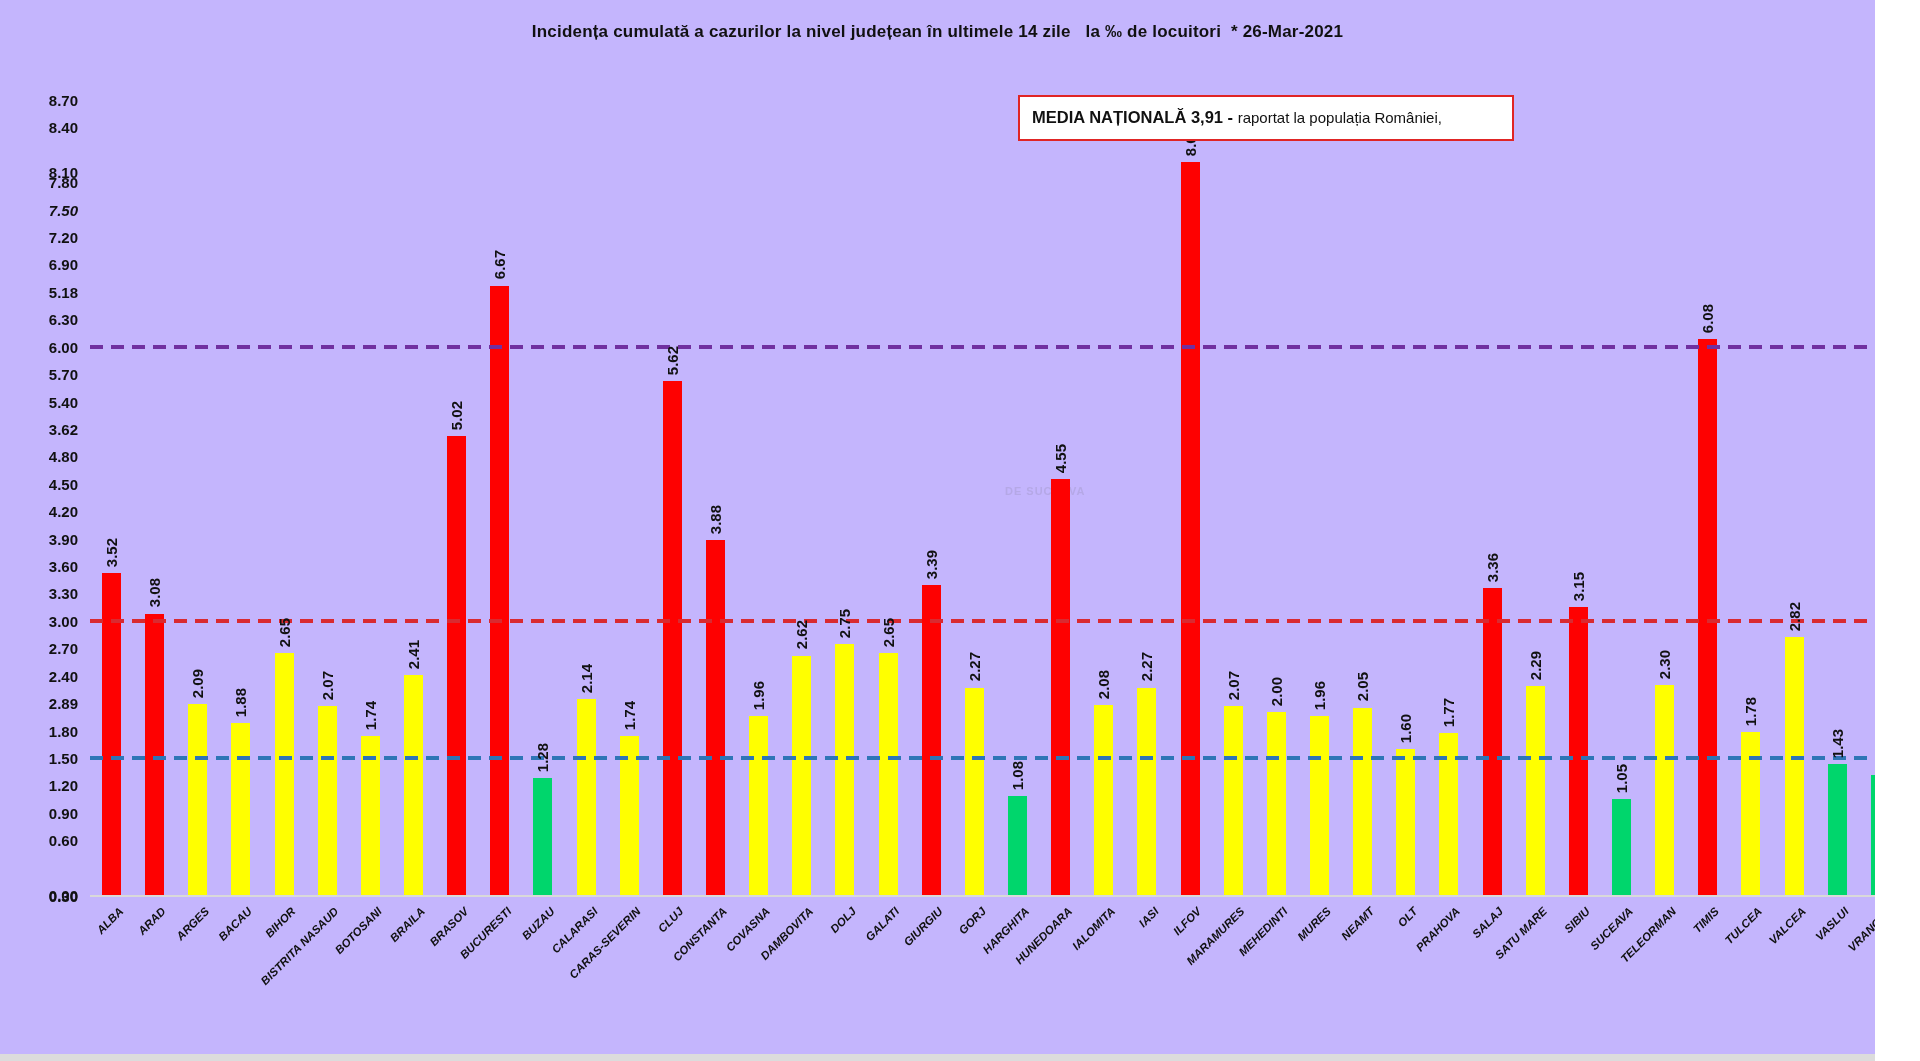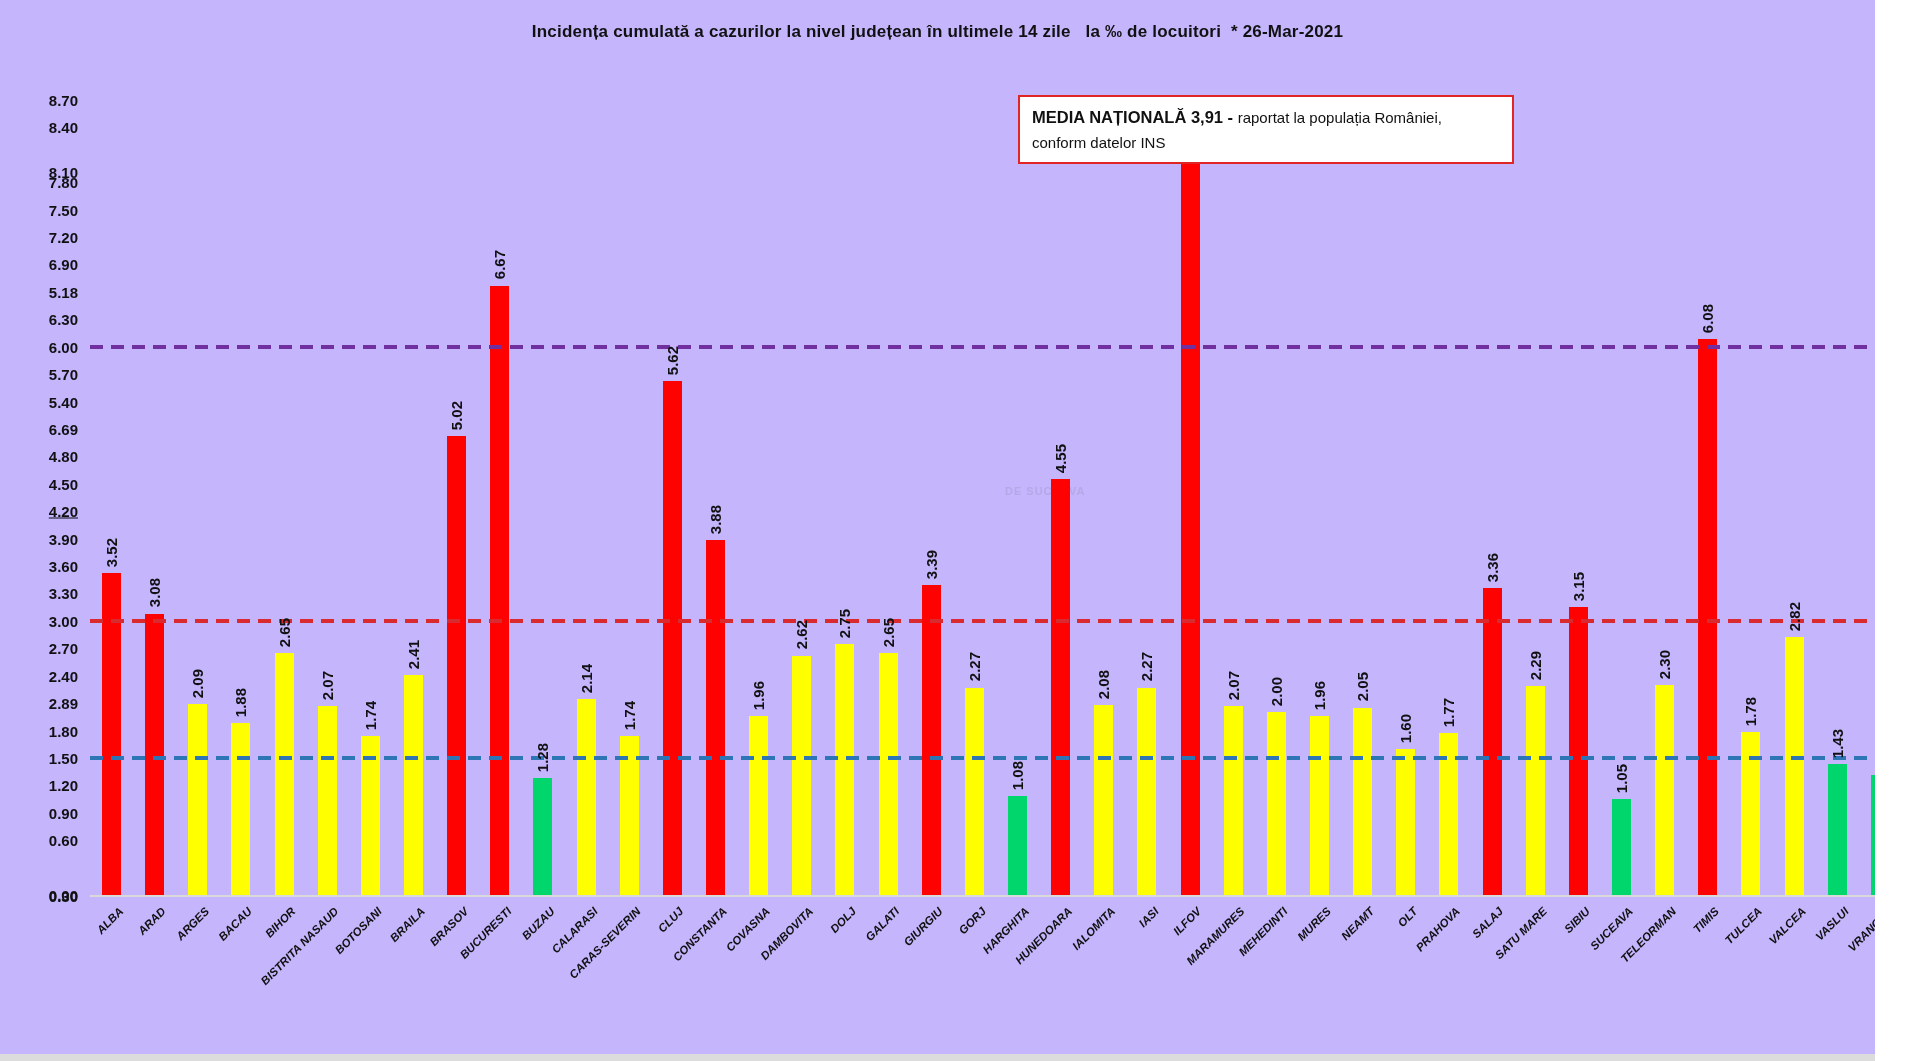--- a/index.html
+++ b/index.html
@@ -66,50 +66,49 @@
   }
 </style>
 </head>
 <body>
 
 <div id="canvas">
   <div class="chart-title">Incidența cumulată a cazurilor la nivel județean în ultimele 14 zile   la ‰ de locuitori  * 26-Mar-2021</div>
 
   <div class="note-box">
     <span class="note-bold">MEDIA NAȚIONALĂ 3,91 - </span><span>raportat la populația României,</span>
-    <div>conform datelor INS</div>
   </div>
 
   <div id="y-axis">
       <div class="ytick" style="top: 795px;">0.00</div>
       <div class="ytick" style="top: 796px;">0.30</div>
       <div class="ytick" style="top: 740.172px;">0.60</div>
       <div class="ytick" style="top: 712.759px;">0.90</div>
       <div class="ytick" style="top: 685.345px;">1.20</div>
       <div class="ytick" style="top: 657.931px;">1.50</div>
       <div class="ytick" style="top: 630.517px;">1.80</div>
       <div class="ytick" style="top: 603.103px;">2.89</div>
       <div class="ytick" style="top: 575.69px;">2.40</div>
       <div class="ytick" style="top: 548.276px;">2.70</div>
       <div class="ytick" style="top: 520.862px; margin-left: 44px;">3.00</div>
       <div class="ytick" style="top: 493.448px;">3.30</div>
       <div class="ytick" style="top: 466.034px;">3.60</div>
       <div class="ytick" style="top: 438.621px;">3.90</div>
-      <div class="ytick" style="top: 411.207px; text-decoration: underline;">4.20</div>
+      <div class="ytick" style="top: 411.207px;">4.20</div>
       <div class="ytick" style="top: 383.793px;">4.50</div>
       <div class="ytick" style="top: 356.379px;">4.80</div>
-      <div class="ytick" style="top: 328.966px;">6.69</div>
+      <div class="ytick" style="top: 328.966px;">3.62</div>
       <div class="ytick" style="top: 301.552px;">5.40</div>
       <div class="ytick" style="top: 274.138px;">5.70</div>
       <div class="ytick" style="top: 246.724px;">6.00</div>
       <div class="ytick" style="top: 219.31px;">6.30</div>
       <div class="ytick" style="top: 191.897px;">5.18</div>
       <div class="ytick" style="top: 164.483px;">6.90</div>
       <div class="ytick" style="top: 137.069px;">7.20</div>
-      <div class="ytick" style="top: 109.655px;">7.50</div>
+      <div class="ytick" style="top: 109.655px; font-style: italic;">7.50</div>
       <div class="ytick" style="top: 82.2414px;">7.80</div>
       <div class="ytick" style="top: 72px;">8.10</div>
       <div class="ytick" style="top: 27.4138px;">8.40</div>
       <div class="ytick" style="top: 0px;">8.70</div>
     </div>
 
   <div id="plot">
     <div class="watermark">DE SUCEAVA</div>
   <div class="refline" style="--c: #7030a0; top: 244.724px;"></div>
       <div class="refline" style="--c: #d92a30; top: 518.862px;"></div>

